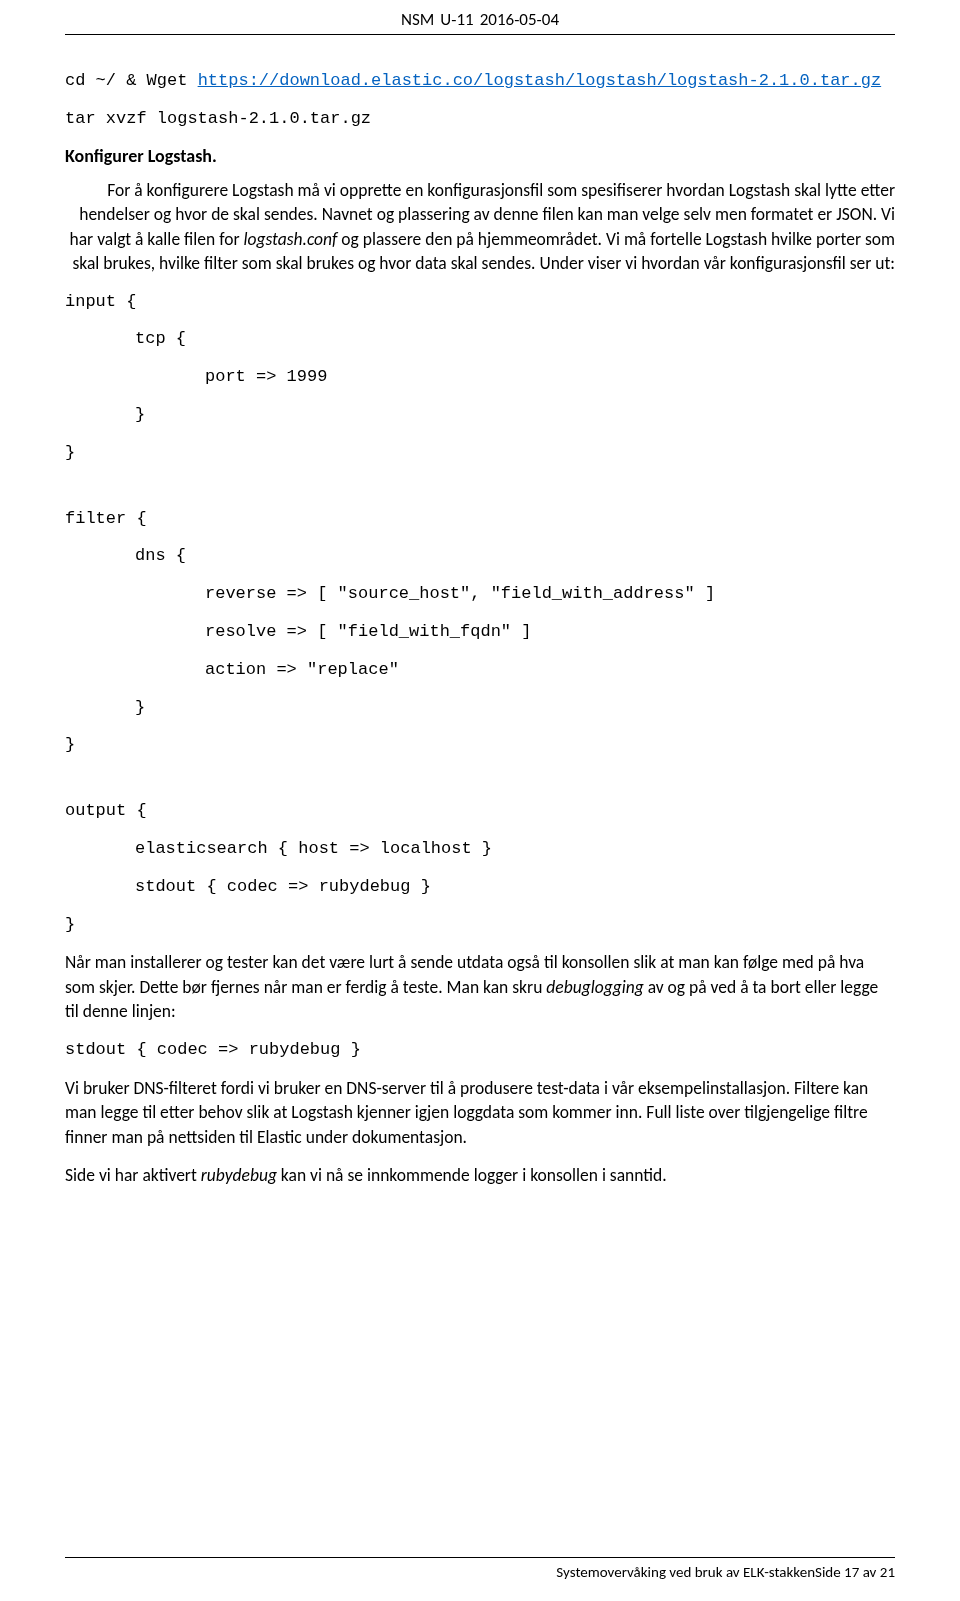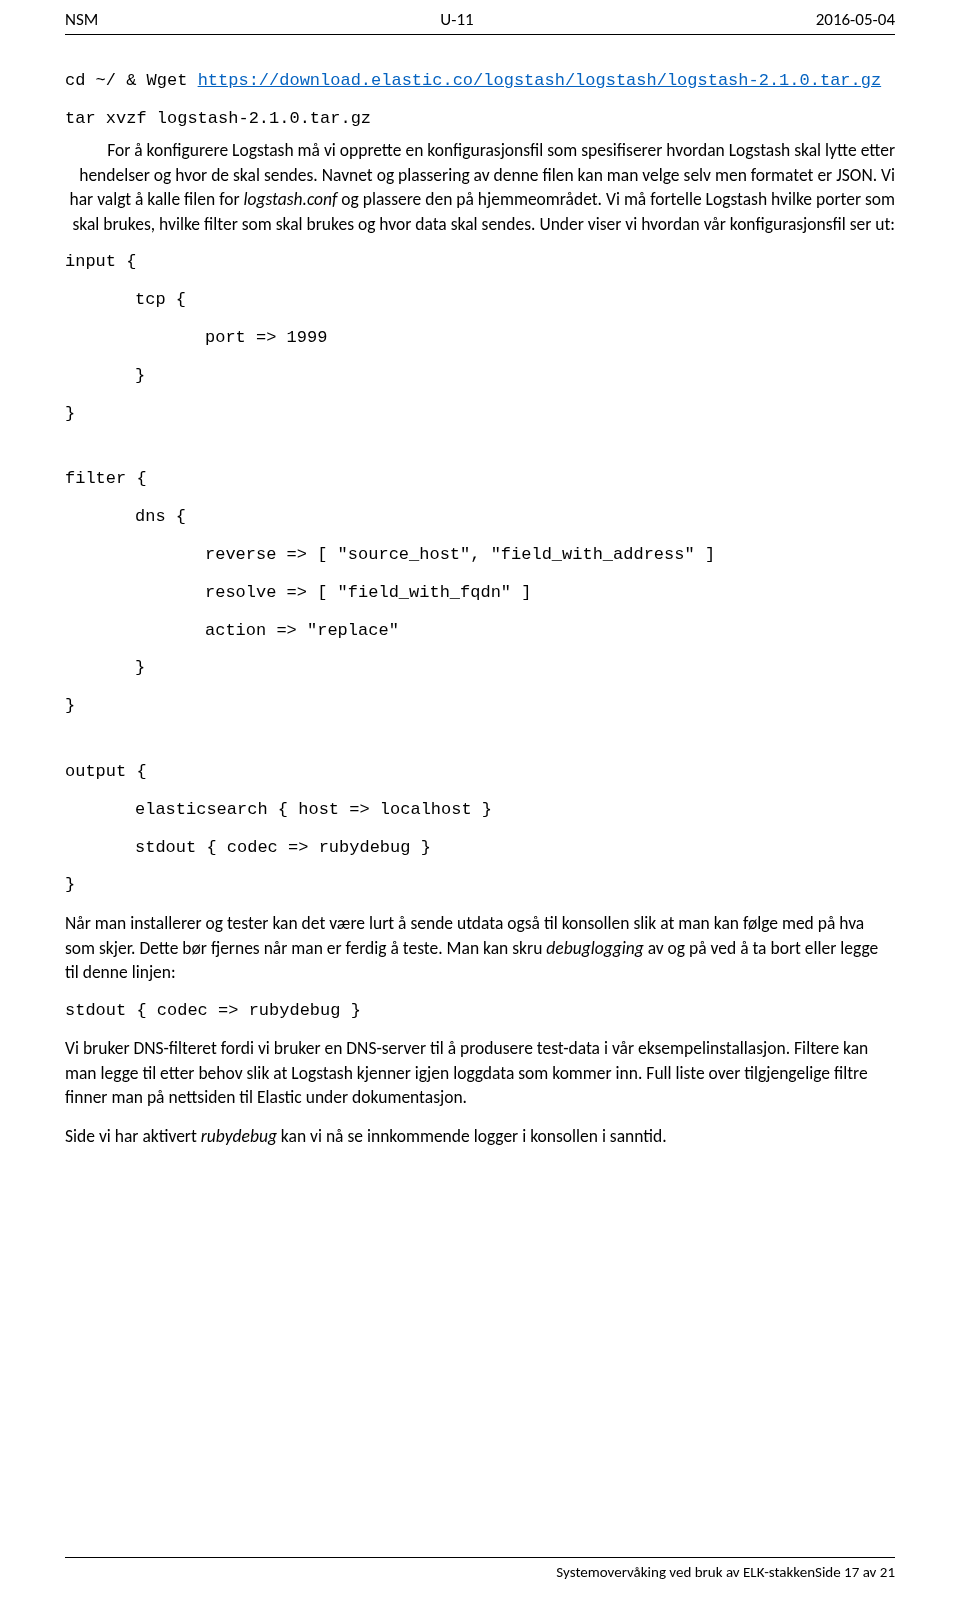--- a/index.html
+++ b/index.html
@@ -12,24 +12,25 @@
     line-height: 1.4;
     color: #000;
     position: relative;
   }
   .page {
     padding: 20px 65px 60px 65px;
   }
   .header-container { padding: 0 65px; }
   .header {
     display: flex;
-    justify-content: space-between;
+    justify-content: center;
     border-bottom: 1px solid #000;
     padding: 8px 0 2px 0;
     font-size: 17px;
+    gap: 6px;
   }
   .footer-container {
     position: absolute;
     bottom: 18px;
     left: 65px;
     right: 65px;
   }
   .footer {
     display: flex;
     justify-content: flex-end;
@@ -63,20 +64,21 @@
 </div>
 
 <div class="page">
 
   <div class="block mono">
     <span>cd ~/ &amp; Wget </span><span class="link">https://download.elastic.co/logstash/logstash/logstash-2.1.0.tar.gz</span>
   </div>
 
   <div class="block mono">tar xvzf logstash-2.1.0.tar.gz</div>
 
+  <div class="section-title">Konfigurer Logstash.</div>
 
   <div class="body-text tight">
     <span>For å konfigurere Logstash må vi opprette en konfigurasjonsfil som spesifiserer hvordan Logstash skal lytte etter hendelser og hvor de skal sendes. Navnet og plassering av denne filen kan man velge selv men formatet er JSON. Vi har valgt å kalle filen for </span><span class="italic">logstash.conf </span><span>og plassere den på hjemmeområdet. Vi må fortelle Logstash hvilke porter som skal brukes, hvilke filter som skal brukes og hvor data skal sendes. Under viser vi hvordan vår konfigurasjonsfil ser ut:</span>
   </div>
 
   <div class="block mono">input {</div>
   <div class="block indent1">
       <span class="mono">tcp {</span>
     </div>
   <div class="block indent2">

